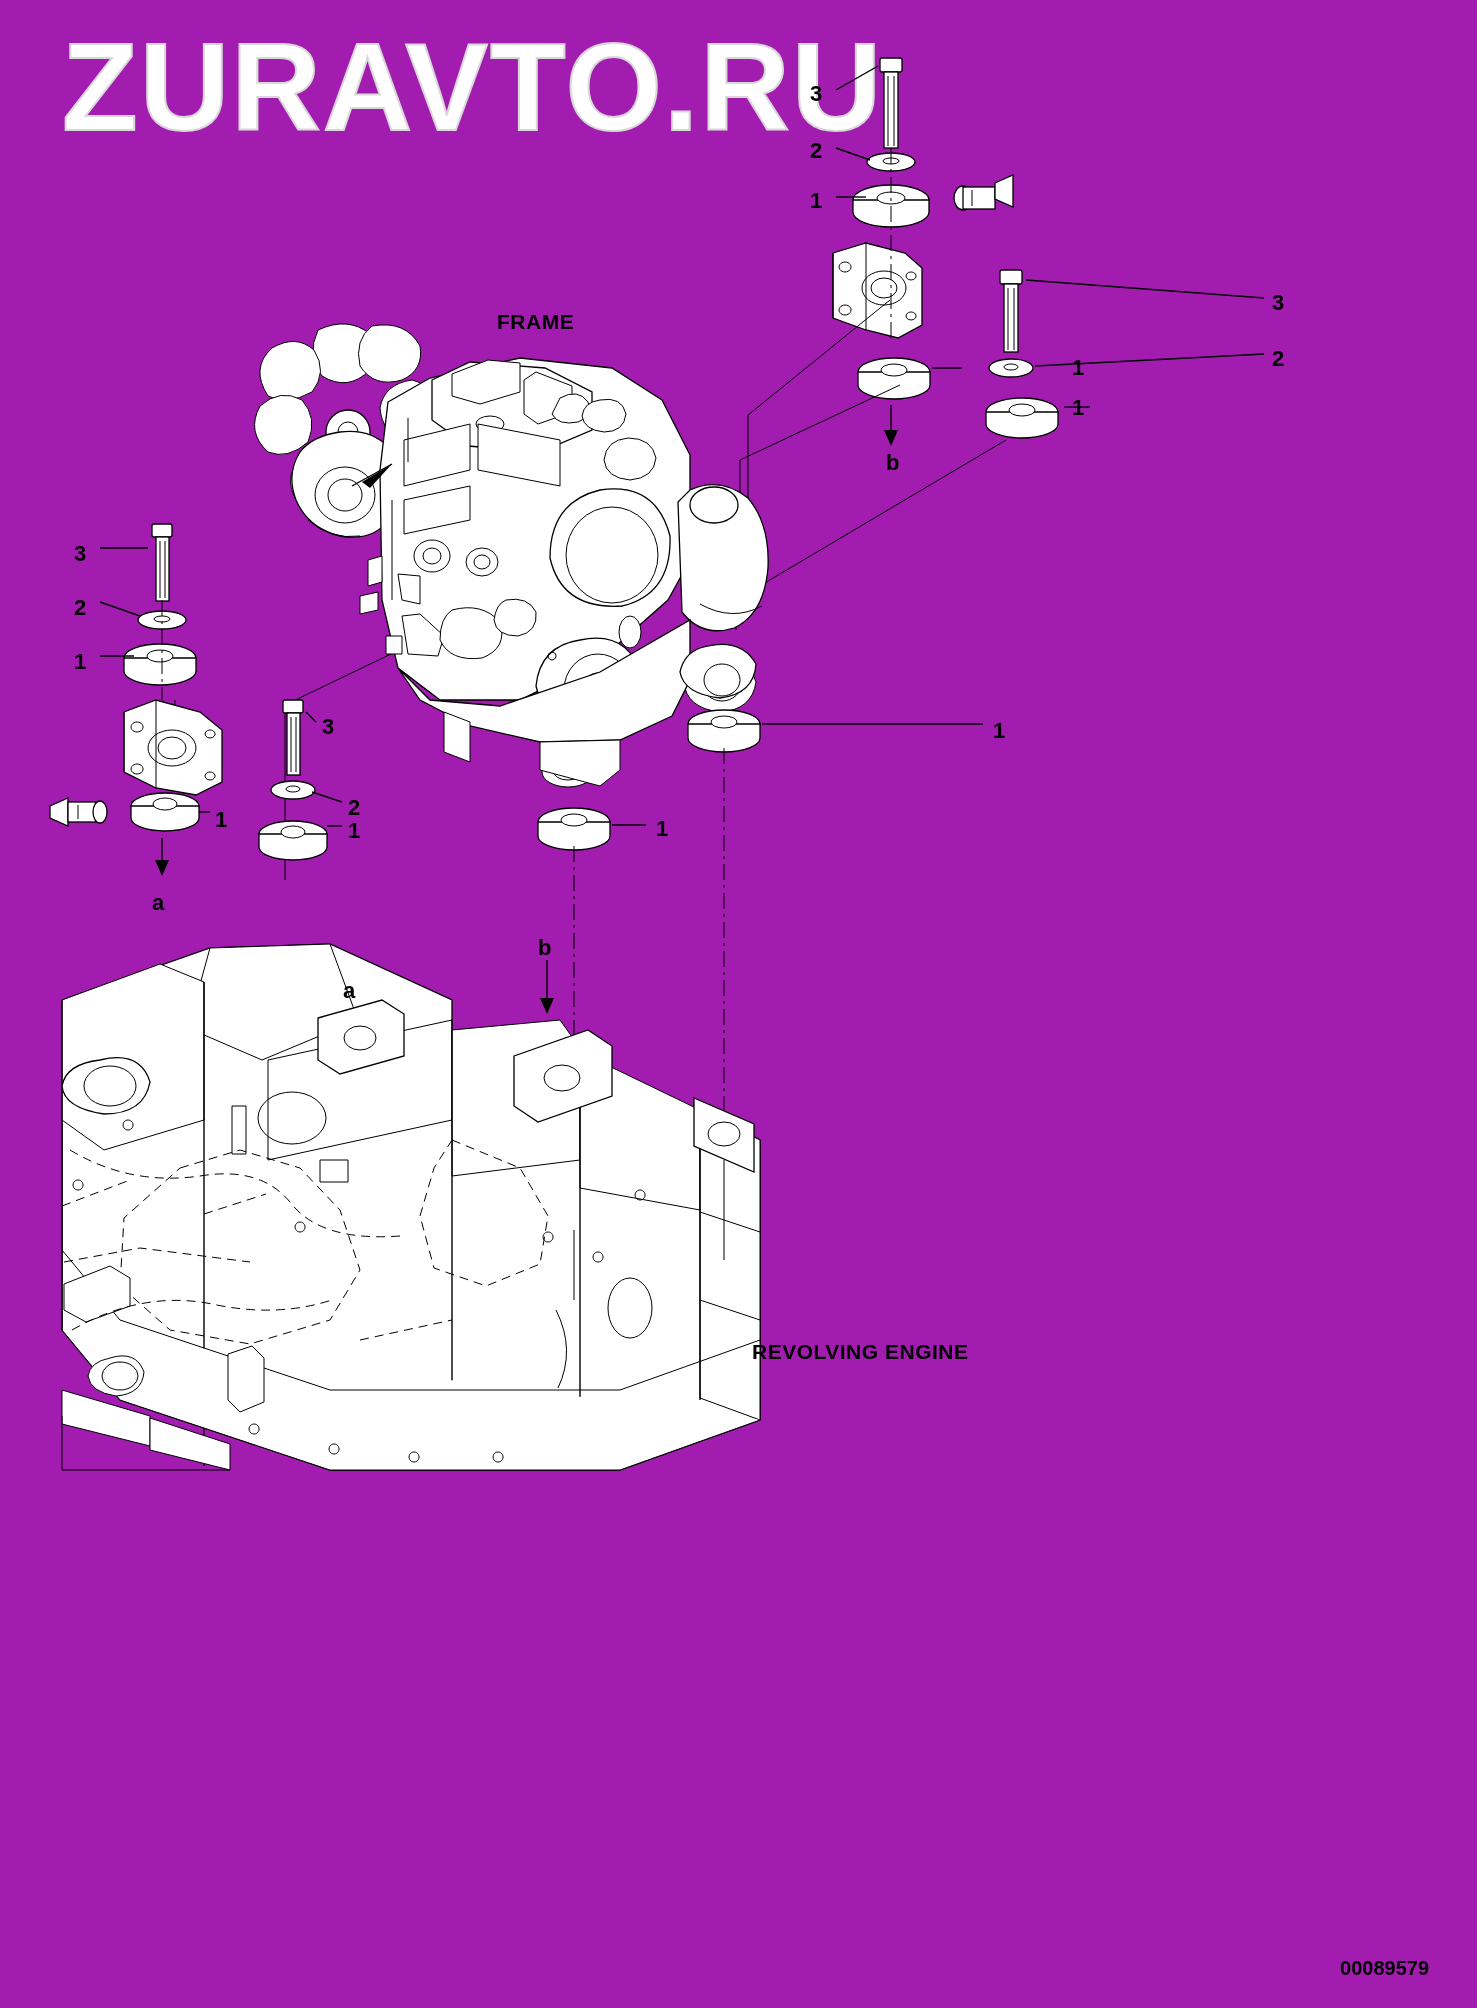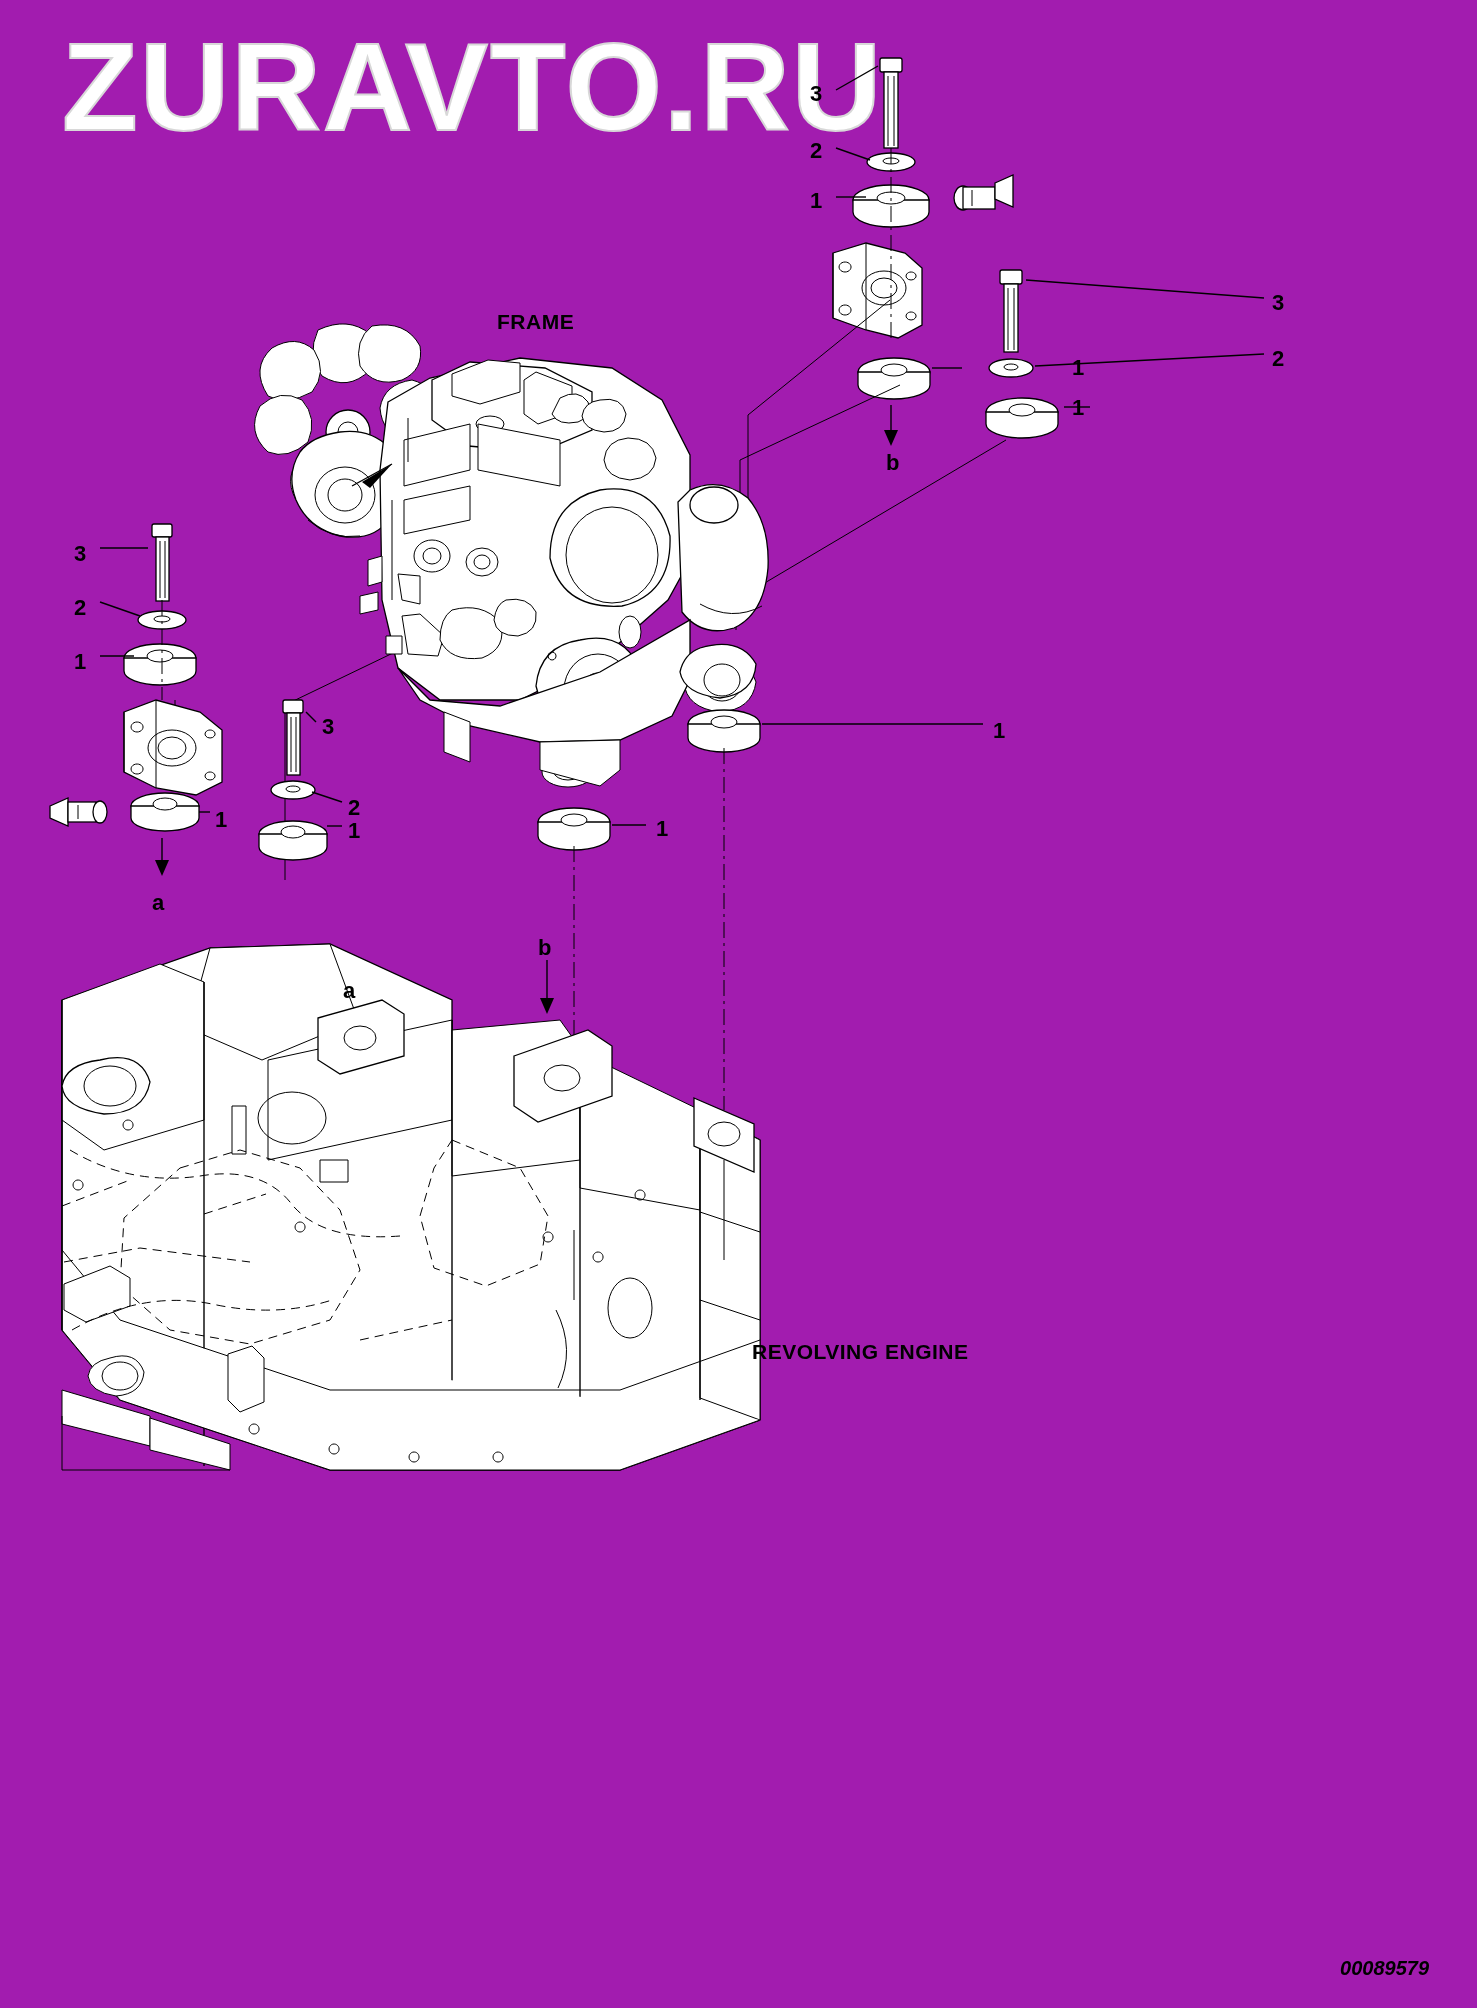--- a/index.html
+++ b/index.html
@@ -57,21 +57,20 @@
     color: #000;
   }
   #fig-id {
     position: absolute;
     right: 48px;
     bottom: 28px;
     font-family: "Liberation Sans", sans-serif;
     font-size: 20px;
     font-weight: bold;
     color: #000;
-    font-style: italic;
   }
   svg.art {
     position: absolute;
     left: 0;
     top: 0;
     width: 1477px;
     height: 2008px;
   }
   .ln { stroke: #000; stroke-width: 1.4; fill: none; }
   .ln-thin { stroke: #000; stroke-width: 1; fill: none; }

